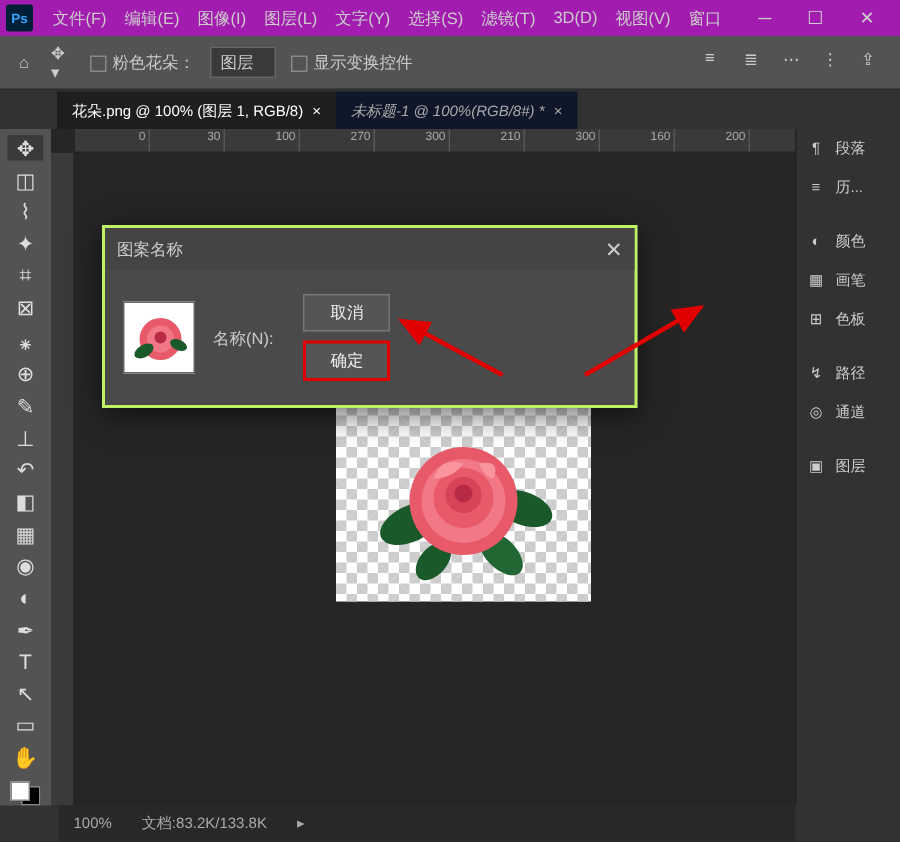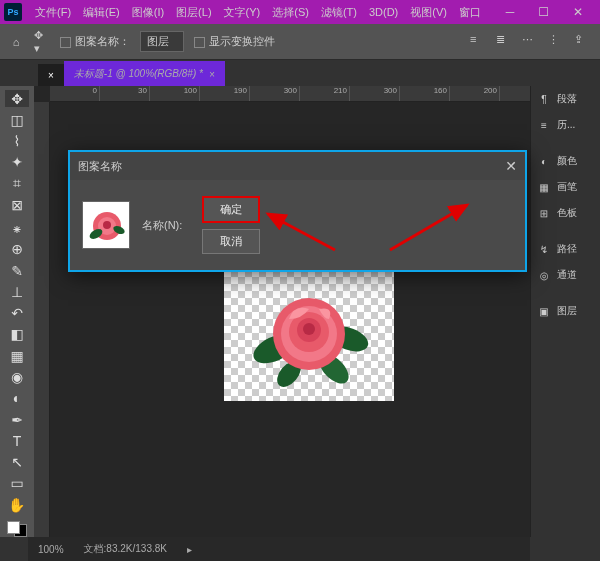--- a/index.html
+++ b/index.html
@@ -14,21 +14,21 @@
 
 .optbar{height:36px;background:#535353;display:flex;align-items:center;padding:0 8px;gap:10px;border-bottom:1px solid #2a2a2a}
 .optbar .ico{width:16px;height:16px;display:flex;align-items:center;justify-content:center}
 .optbar .chk{width:11px;height:11px;border:1px solid #888;display:inline-block;margin-right:4px;vertical-align:middle}
 .optbar .dd{background:#3a3a3a;padding:2px 14px 2px 6px;border:1px solid #666;position:relative}
 .optbar .r{margin-left:auto;display:flex;gap:8px}
 .optbar .rico{width:18px;height:18px}
 
 
 .doctabs{height:26px;background:#323232;display:flex;align-items:flex-end;padding-left:38px}
-.doctabs .tab{padding:5px 10px;background:#6d28d9;font-size:10px;color:#aaa;display:flex;align-items:center;gap:6px;border-top:1px solid transparent}
+.doctabs .tab{padding:5px 10px;background:#0f172a;font-size:10px;color:#aaa;display:flex;align-items:center;gap:6px;border-top:1px solid transparent}
 .doctabs .tab .x{font-size:10px}
 .doctabs .tab.active{background:#1e1e1e;color:#fff}
 .doctabs .tab.dirty{font-style:italic}
 
 
 .main{position:absolute;top:86px;left:0;right:0;bottom:24px;display:flex}
 
 
 .tools{width:34px;background:#535353;display:flex;flex-direction:column;align-items:center;padding-top:4px;gap:4px}
 .tools .t{width:24px;height:22px;display:flex;align-items:center;justify-content:center;font-size:14px;color:#ddd;cursor:pointer}
@@ -49,24 +49,24 @@
 
 .rose{position:absolute;inset:0;display:flex;align-items:center;justify-content:center}
 
 
 .panels{width:70px;background:#323232;display:flex;flex-direction:column;border-left:1px solid #222}
 .panels .pi{height:26px;display:flex;align-items:center;gap:6px;padding:0 6px;font-size:10px}
 .panels .pi .ic{width:14px;height:14px;display:flex;align-items:center;justify-content:center}
 .panels .gap{height:10px}
 
 
-.status{position:absolute;bottom:0;left:28px;right:70px;height:24px;background:#282828;display:flex;align-items:center;padding:0 10px;gap:20px;font-size:10px;color:#aaa}
-
-
-.dialog{position:absolute;left:68px;top:150px;width:459px;background:#4a4a4a;border:2px solid #0ea5e9;box-shadow:0 4px 20px rgba(0,0,0,.6);z-index:100}
+.status{position:absolute;bottom:0;left:39px;right:70px;height:24px;background:#282828;display:flex;align-items:center;padding:0 10px;gap:20px;font-size:10px;color:#aaa}
+
+
+.dialog{position:absolute;left:68px;top:150px;width:357px;background:#4a4a4a;border:2px solid #bef264;box-shadow:0 4px 20px rgba(0,0,0,.6);z-index:100}
 .dialog .titlebar{height:28px;background:#444;display:flex;align-items:center;padding:0 8px;font-size:11px}
 .dialog .titlebar .close{margin-left:auto;font-size:14px;cursor:pointer}
 .dialog .body{padding:16px 12px;display:flex;align-items:center;gap:12px}
 .dialog .thumb{width:48px;height:48px;border:1px solid #666;background:#fff}
 .dialog .thumb.checker{background-size:8px 8px;background-position:0 0,0 4px,4px -4px,-4px 0}
 .dialog .lbl{font-size:11px}
 .dialog .inp{flex:1;background:#3a3a3a;border:1px solid #5a7aa8;padding:4px 6px;color:#fff;font-size:11px;outline:none}
 .dialog .inp-wrap{border:2px solid #e00000;padding:2px;display:inline-block}
 .dialog .btns{display:flex;flex-direction:column;gap:6px;margin-left:8px}
 .dialog .btn{padding:4px 16px;background:#555;border:1px solid #777;color:#eee;font-size:11px;cursor:pointer;text-align:center}
@@ -93,34 +93,35 @@
   <div class="winbtns">
     <span>─</span>
     <span>☐</span>
     <span>✕</span>
   </div>
 </div>
 
 <div class="optbar">
   <span class="ico">⌂</span>
   <span class="ico">✥ ▾</span>
-  <span><span class="chk"></span><span>图案名称：</span></span>
+  <span><span class="chk"></span><span>粉色花朵：</span></span>
   <span class="dd">图层</span>
   <span><span class="chk"></span><span>显示变换控件</span></span>
   <div class="r">
     <span class="rico">≡</span>
     <span class="rico">≣</span>
     <span class="rico">⋯</span>
     <span class="rico">⋮</span>
     <span class="rico">⇪</span>
   </div>
 </div>
 
 <div class="doctabs">
   <div class="tab active">
+      <span>花朵.png @ 100% (图层 1, RGB/8)</span>
       <span class="x">×</span>
     </div>
   <div class="tab dirty">
       <span>未标题-1 @ 100%(RGB/8#) *</span>
       <span class="x">×</span>
     </div>
 </div>
 
 <div class="main">
   <div class="tools">
@@ -148,21 +149,21 @@
         <div class="bg"></div>
         <div class="fg"></div>
       </div>
   </div>
 
   <div class="canvas">
     <div class="ruler-h">
       <span>0</span>
         <span>30</span>
         <span>100</span>
-        <span>190</span>
+        <span>270</span>
         <span>300</span>
         <span>210</span>
         <span>300</span>
         <span>160</span>
         <span>200</span>
     </div>
     <div class="ruler-v"></div>
     <div class="doc checker">
       <div class="rose">
         <svg width="150" height="130" viewBox="0 0 150 130">
@@ -237,22 +238,22 @@
       <svg width="48" height="48" viewBox="0 0 48 48">
         <circle cx="24" cy="24" r="14" fill="#e85a6a"></circle>
         <circle cx="24" cy="24" r="9" fill="#f27888"></circle>
         <circle cx="24" cy="23" r="4" fill="#b82a45"></circle>
         <ellipse cx="13" cy="32" rx="7" ry="4" fill="#1a5a2a" transform="rotate(-30 13 32)"></ellipse>
         <ellipse cx="36" cy="28" rx="6" ry="3.5" fill="#1a5a2a" transform="rotate(25 36 28)"></ellipse>
       </svg>
     </div>
     <span class="lbl">名称(N):</span>
     <div class="btns">
+      <div class="btn">取消</div>
       <div class="btn ok">确定</div>
-      <div class="btn">取消</div>
     </div>
   </div>
 </div>
 
 <svg class="arrow" style="left:260px;top:210px" width="80" height="45">
   <defs>
       <marker id="ah1" markerWidth="8" markerHeight="8" refX="6" refY="3" orient="auto">
         <path d="M0,0 L7,3 L0,6 Z" fill="#e00000"></path>
       </marker>
     </defs>

